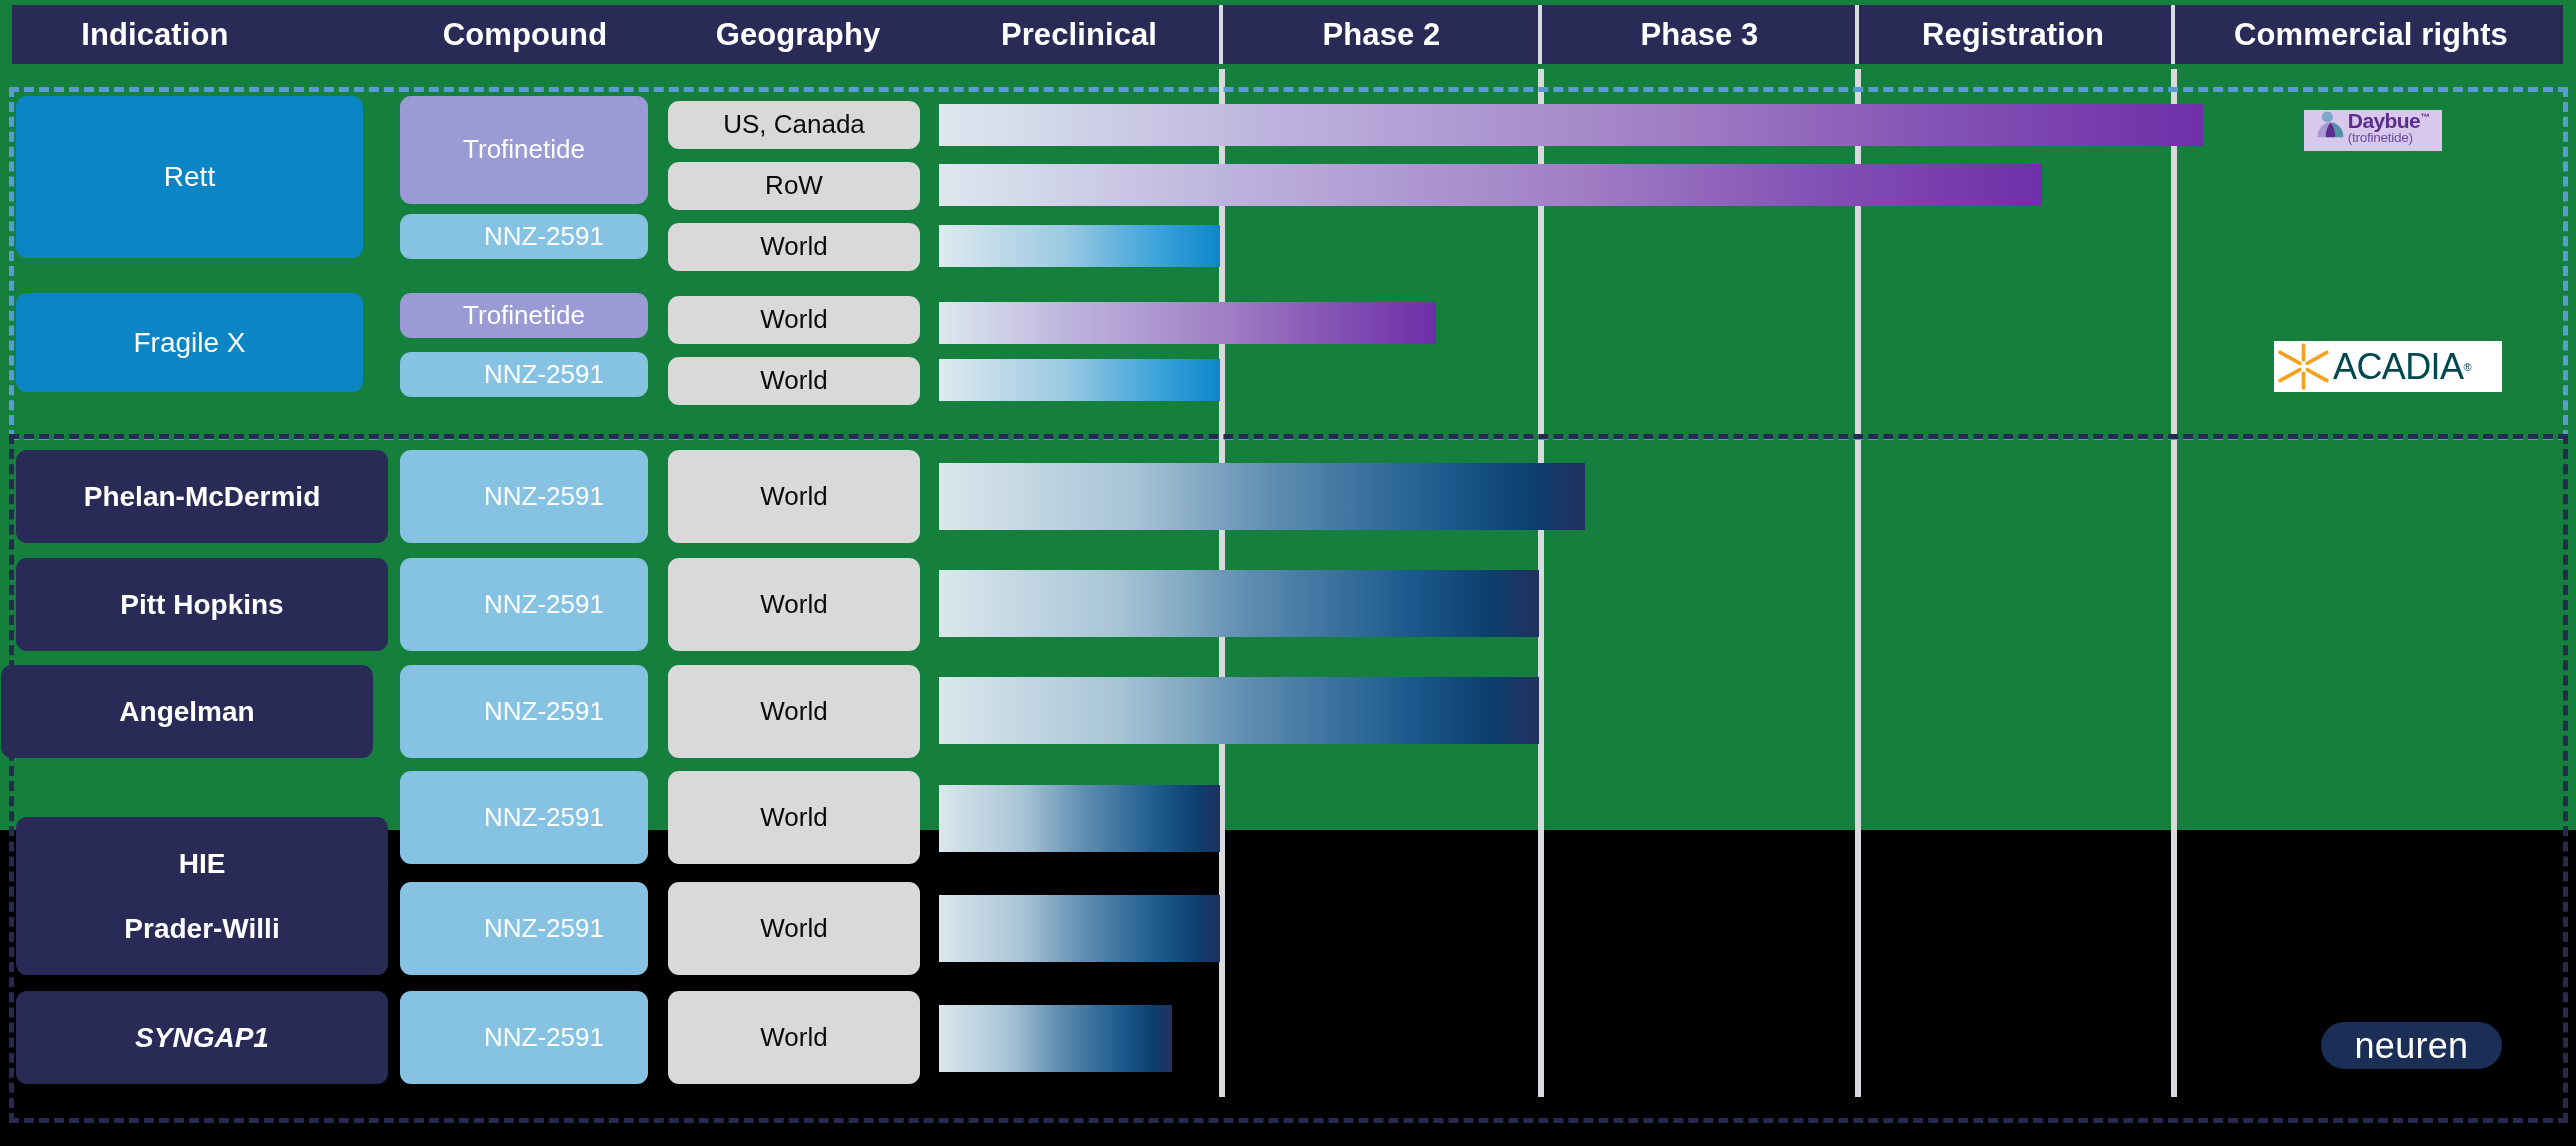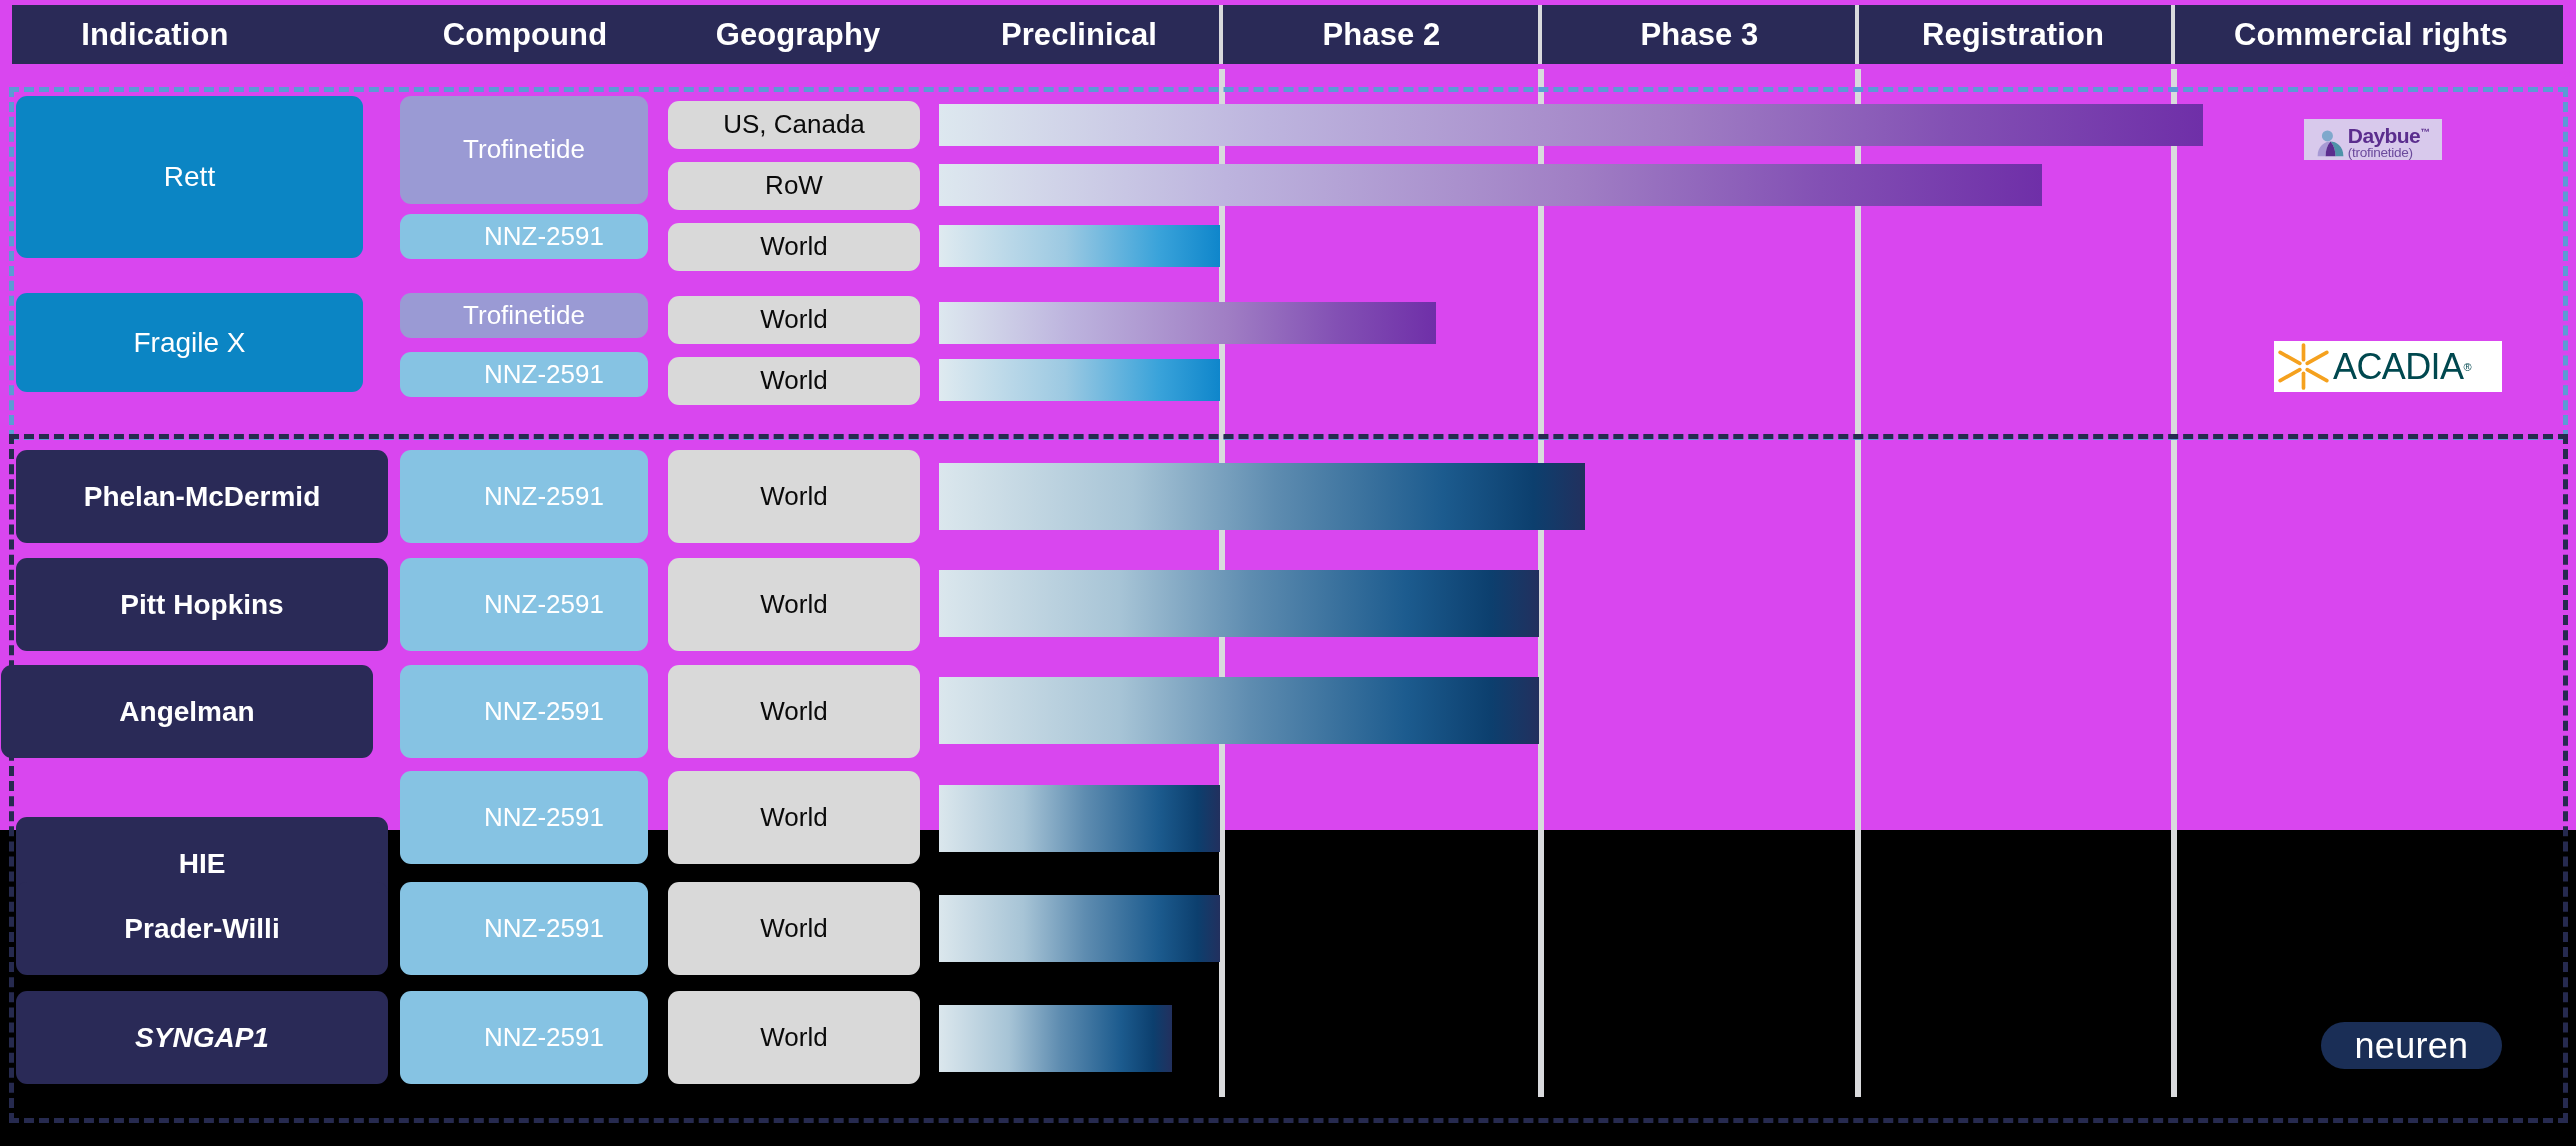--- a/index.html
+++ b/index.html
@@ -1,17 +1,17 @@
 <!DOCTYPE html>
 <html style="font-size:10px"><head>
 <meta charset="utf-8">
 <style>
   html,body{margin:0;padding:0;background:#000;}
   body{width:2576px;height:1146px;font-family:"Liberation Sans",sans-serif;overflow:hidden;position:relative;}
-  #stage{position:relative;width:2576px;height:830px;background:#d946ef;}
+  #stage{position:relative;width:2576px;height:830px;background:#15803d;}
 
   
   .hdr-band{position:absolute;left:12.4px;top:5px;width:2551px;height:59px;background:#2a2a57;}
   .hdr-cell{position:absolute;top:5px;height:59px;display:flex;align-items:center;justify-content:center;
             color:#fff;font-size:31px;font-weight:700;letter-spacing:0.1px;white-space:nowrap;}
   .hdr-sep{position:absolute;top:5px;width:4.3px;height:59px;background:#d9dadd;}
 
   
   .group-box{position:absolute;border-style:dashed;box-sizing:border-box;pointer-events:none;}
   .group-top{border-width:5.6px;border-color:#5b9bd5;}
@@ -30,22 +30,22 @@
   .pill-geo{background:#d9d9d9;color:#0a0a0a;font-size:26px;font-weight:400;}
   .pill-ital{font-style:italic;}
 
   
   .bar{position:absolute;}
   .bar-purple{background:linear-gradient(90deg,#dde8ef 0%,#bdb4de 26%,#a07ec4 58%,#8350b4 80%,#6f2fa8 100%);}
   .bar-blue-lt{background:linear-gradient(90deg,#dfeaf0 0%,#9cc9e2 45%,#3aa3da 78%,#0f86cb 100%);}
   .bar-blue-dk{background:linear-gradient(90deg,#dbe7ed 0%,#a7c4d6 30%,#5e8cb0 52%,#1c5b8e 78%,#0c3f6e 92%,#22305e 100%);}
 
   
-  .logo-daybue{position:absolute;background:#d8c9ec;display:flex;align-items:flex-end;
-               justify-content:center;overflow:hidden;margin-top:9px;}
+  .logo-daybue{position:absolute;background:#d8c9ec;display:flex;align-items:flex-start;
+               justify-content:center;overflow:hidden;}
   .daybue-txt{display:flex;flex-direction:column;justify-content:center;line-height:1;margin-left:3.7px;}
   .daybue-name{color:#5b2d8e;font-size:21px;font-weight:700;letter-spacing:-0.6px;}
   .daybue-tm{font-size:9.3px;vertical-align:super;}
   .daybue-sub{color:#6b4a9c;font-size:13.6px;letter-spacing:-0.3px;}
 
   .logo-acadia{position:absolute;background:#fff;display:flex;align-items:center;overflow:hidden;}
   .acadia-word{color:#00484f;font-size:36px;font-weight:400;letter-spacing:-0.6px;}
   .acadia-tm{color:#00484f;font-size:11px;vertical-align:super;}
 
   .logo-neuren{position:absolute;background:#1a2e56;border-radius:37px;display:flex;

